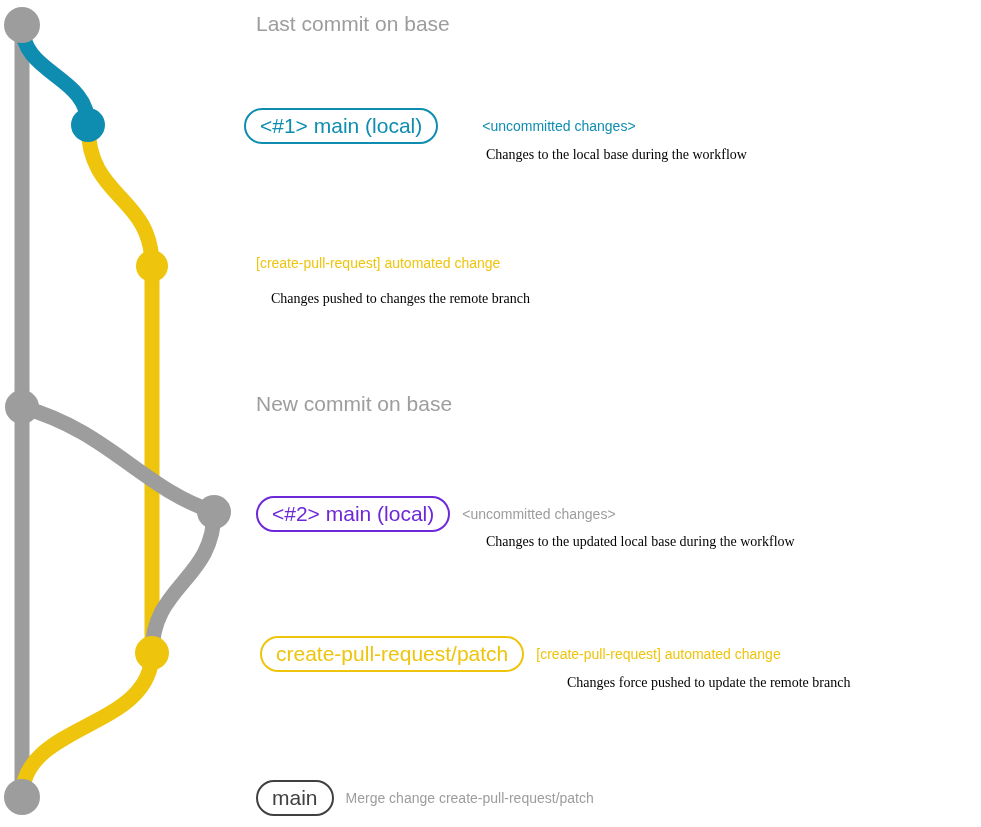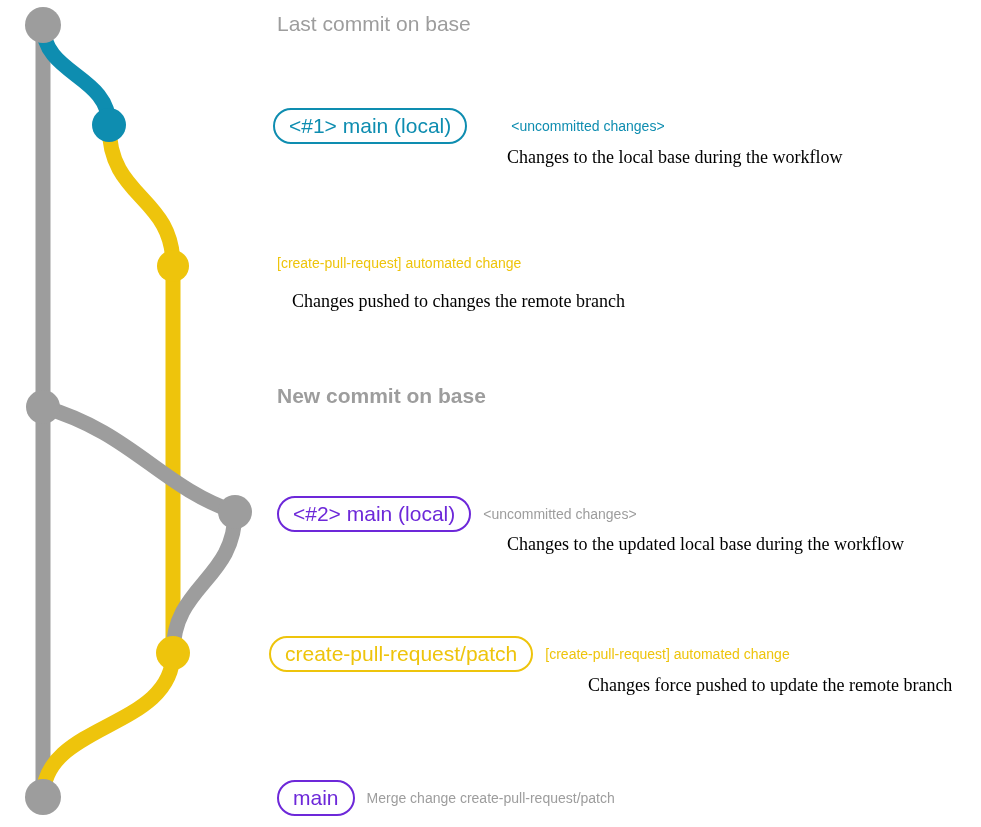--- a/index.html
+++ b/index.html
@@ -7,21 +7,20 @@
     padding: 0;
     background: #ffffff;
   }
   #canvas {
     position: relative;
     width: 933px;
     height: 827px;
     background: #ffffff;
     overflow: hidden;
     font-family: "Liberation Sans", sans-serif;
-    margin-left: 21px;
   }
   #graph {
     position: absolute;
     left: 0;
     top: 0;
     width: 981px;
     height: 827px;
   }
   .row {
     position: absolute;
@@ -44,21 +43,21 @@
     font-family: "Liberation Sans", sans-serif;
   }
   .plain-head {
     font-size: 21px;
     line-height: 1;
     font-family: "Liberation Sans", sans-serif;
   }
   .desc {
     position: absolute;
     font-family: "Liberation Serif", serif;
-    font-size: 18px;
+    font-size: 14px;
     line-height: 1;
     color: #000000;
     white-space: nowrap;
   }
   .gap-s { width: 12px; display: inline-block; }
 </style>
 </head>
 <body>
 
 <div id="canvas">
@@ -83,49 +82,49 @@
     <circle cx="22" cy="407" r="17" fill="#9d9d9d"></circle>
     <circle cx="214" cy="512" r="17" fill="#9d9d9d"></circle>
     <circle cx="152" cy="653" r="17" fill="#eec40c"></circle>
     <circle cx="22" cy="797" r="18" fill="#9d9d9d"></circle>
   </svg>
 
   <div class="row" style="left:256px; top:13px;">
     <span class="plain-head" style="color:#9d9d9d;">Last commit on base</span>
   </div>
 
-  <div class="row" style="left:252px; top:108px;gap:16px;">
+  <div class="row" style="left:244px; top:108px;gap:16px;">
     <span class="badge" style="color:#0e8db0;">&lt;#1&gt; main (local)</span>
     <span class="gap-s"></span>
     <span class="headline" style="color:#0e8db0;">&lt;uncommitted changes&gt;</span>
   </div>
   <div class="desc" style="left:486px; top:148px;">Changes to the local base during the workflow</div>
 
   <div class="row" style="left:256px; top:256px;">
     <span class="headline" style="color:#eec40c;">[create-pull-request] automated change</span>
   </div>
   <div class="desc" style="left:271px; top:292px;">Changes pushed to changes the remote branch</div>
 
-  <div class="row" style="left:256px; top:385px;font-weight:bold;">
+  <div class="row" style="left:256px; top:393px;">
     <span class="plain-head" style="color:#9d9d9d;">New commit on base</span>
   </div>
 
   <div class="row" style="left:256px; top:496px;">
     <span class="badge" style="color:#6d28d9;">&lt;#2&gt; main (local)</span>
     <span class="gap-s"></span>
     <span class="headline" style="color:#9d9d9d;">&lt;uncommitted changes&gt;</span>
   </div>
   <div class="desc" style="left:486px; top:535px;text-align:center;">Changes to the updated local base during the workflow</div>
 
-  <div class="row" style="left:248px; top:636px;">
+  <div class="row" style="left:260px; top:636px;">
     <span class="badge" style="color:#eec40c;">create-pull-request/patch</span>
     <span class="gap-s"></span>
     <span class="headline" style="color:#eec40c;">[create-pull-request] automated change</span>
   </div>
   <div class="desc" style="left:567px; top:676px;">Changes force pushed to update the remote branch</div>
 
   <div class="row" style="left:256px; top:780px;">
-    <span class="badge" style="color:#6d28d9;">main</span>
+    <span class="badge" style="color:#404040;">main</span>
     <span class="gap-s"></span>
     <span class="headline" style="color:#9d9d9d;">Merge change create-pull-request/patch</span>
   </div>
 
 </div>
 
 </body></html>

